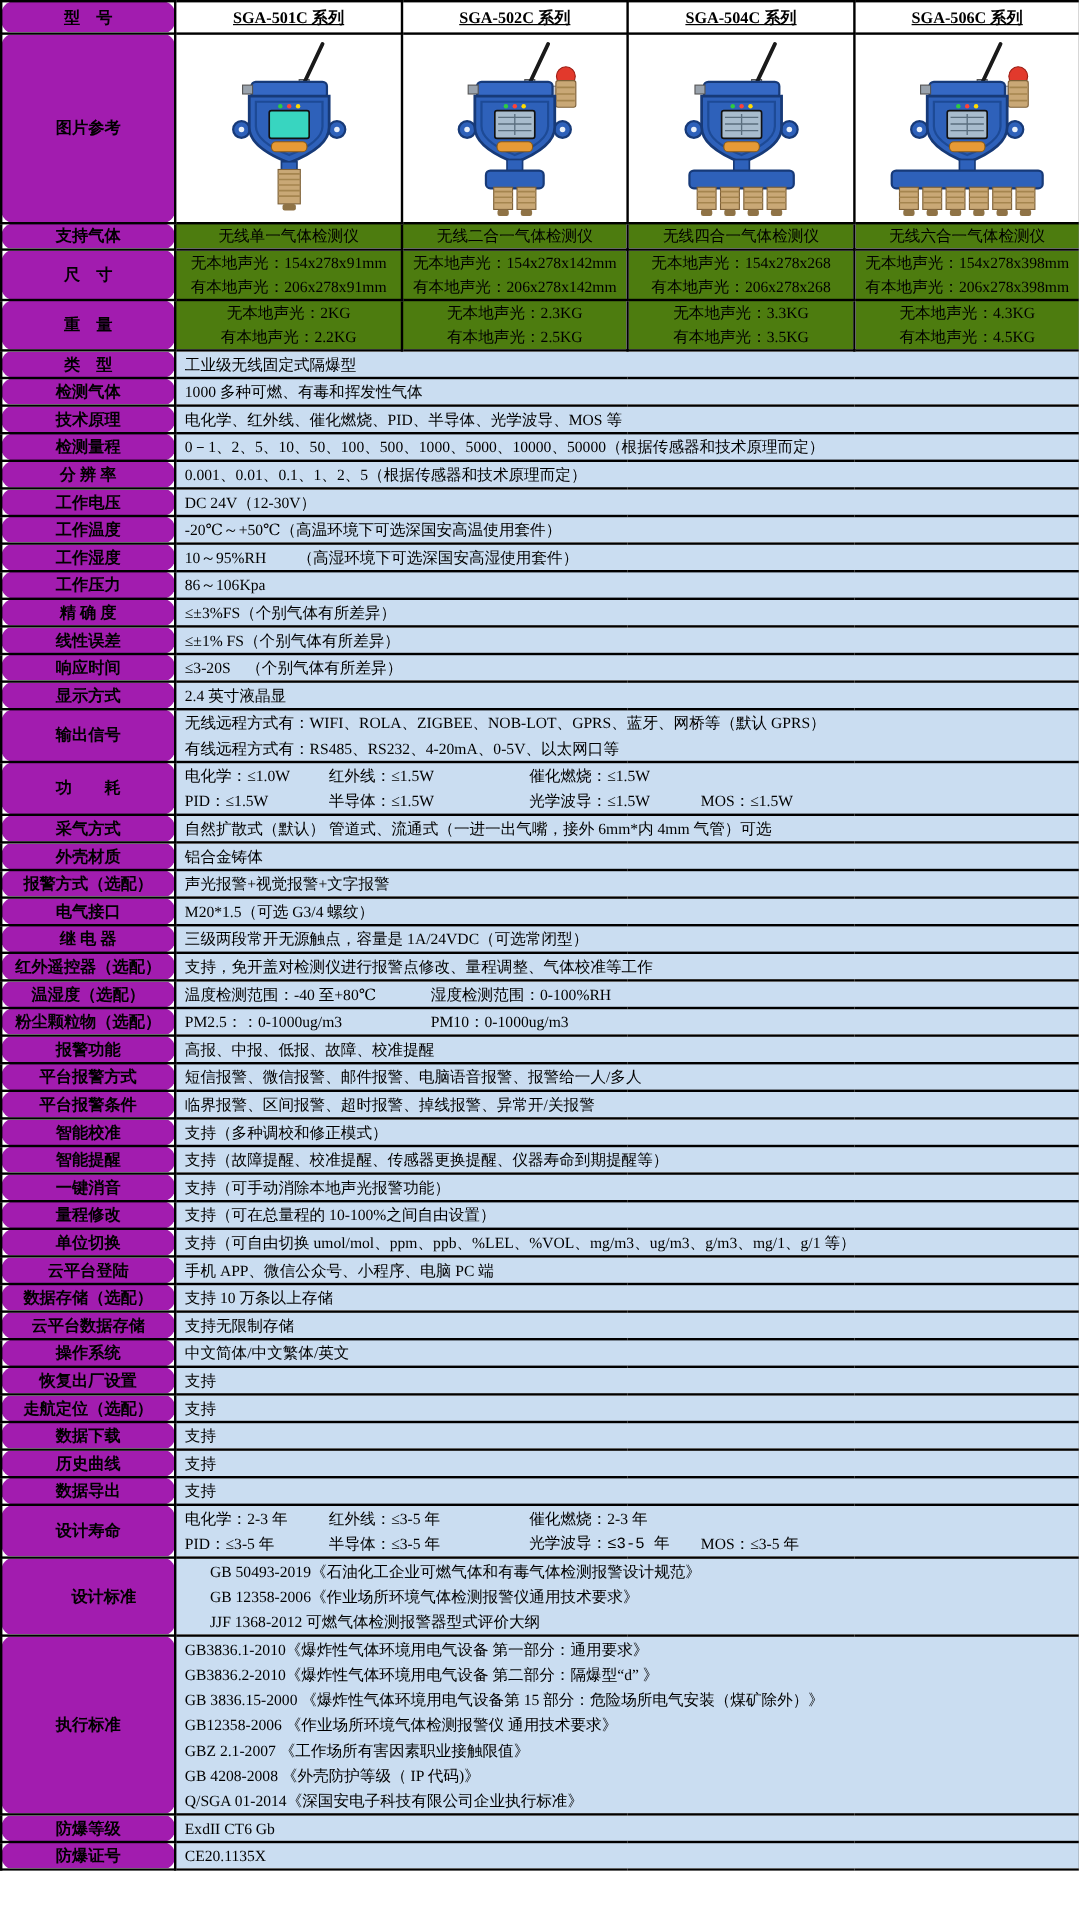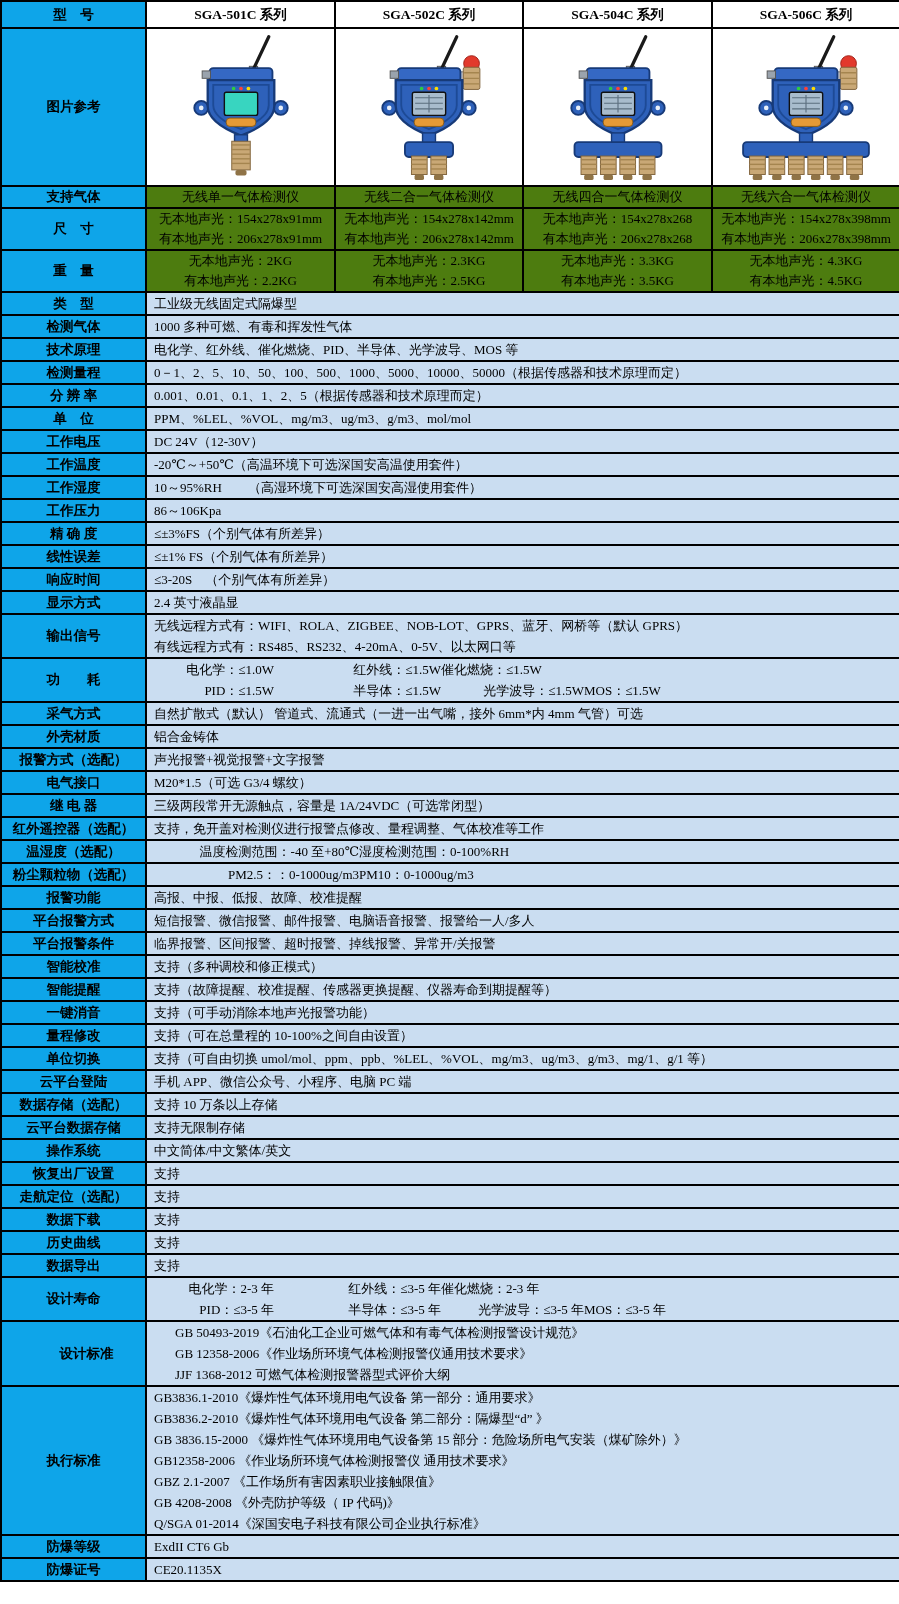--- a/index.html
+++ b/index.html
@@ -1,21 +1,21 @@
 <!DOCTYPE html>
 <html><head>
 <meta charset="utf-8">
 <style>
   html,body{margin:0;padding:0;background:#fff;}
   body{width:899px;font-family:"Liberation Serif","DejaVu Serif",serif;color:#000;-webkit-font-smoothing:none;}
   table{border-collapse:collapse;table-layout:fixed;width:899px;}
   td{border:2px solid #000;overflow:hidden;vertical-align:middle;}
-  .label-cell{background:#0ea5e9;font-weight:bold;text-align:center;font-size:13.5px;padding:0 2px;}
-  .value-cell{background:#CADDF1;font-size:13px;padding:0 7px;text-align:right;}
-  .model-cell{background:#FFFFFF;font-weight:bold;text-align:center;font-size:13.5px;}
+  .label-cell{background:#a21caf;font-weight:bold;text-align:center;font-size:13.5px;padding:0 2px;border-radius:11px;}
+  .value-cell{background:#CADDF1;font-size:13px;padding:0 7px;}
+  .model-cell{background:#FFFFFF;font-weight:bold;text-align:center;font-size:13.5px;text-decoration:underline;}
   .img-cell{background:#FFFFFF;text-align:center;vertical-align:middle;padding:2px 0;}
   .center-val{background:#4d7c0f;font-size:13px;text-align:center;padding:0 2px;}
   .header-row td{height:23px;}
   .gas-row td{height:20px;margin-top:24px;}
   .dual-row td{height:39px;}
   .dual-row .value-line{line-height:20px;height:20px;white-space:nowrap;}
   .img-row td{height:152px;}
   .vline{line-height:21px;height:21px;white-space:nowrap;display:flex;align-items:center;}
   .vline .seg{display:inline-block;white-space:nowrap;}
   tr.lines-1 td{height:19px;}
@@ -270,26 +270,20 @@
           <div class="vline">0－1、2、5、10、50、100、500、1000、5000、10000、50000（根据传感器和技术原理而定）</div>
         </td>
       </tr>
       <tr class="spec-row lines-1">
         <td class="label-cell">分 辨 率</td>
         <td class="value-cell" colspan="4">
           <div class="vline">0.001、0.01、0.1、1、2、5（根据传感器和技术原理而定）</div>
         </td>
       </tr>
       <tr class="spec-row lines-1">
-        <td class="label-cell">单　位</td>
-        <td class="value-cell" colspan="4">
-          <div class="vline">PPM、%LEL、%VOL、mg/m3、ug/m3、g/m3、mol/mol</div>
-        </td>
-      </tr>
-      <tr class="spec-row lines-1">
         <td class="label-cell">工作电压</td>
         <td class="value-cell" colspan="4">
           <div class="vline">DC 24V（12-30V）</div>
         </td>
       </tr>
       <tr class="spec-row lines-1">
         <td class="label-cell">工作温度</td>
         <td class="value-cell" colspan="4">
           <div class="vline">-20℃～+50℃（高温环境下可选深国安高温使用套件）</div>
         </td>
@@ -513,21 +507,21 @@
         <td class="label-cell">设计寿命</td>
         <td class="value-cell" colspan="4">
           <div class="vline">
             <span class="seg" style="min-width: 120px;">电化学：2-3 年</span>
             <span class="seg" style="min-width: 167px;">红外线：≤3-5 年</span>
             <span class="seg">催化燃烧：2-3 年</span>
           </div>
           <div class="vline">
             <span class="seg" style="min-width: 120px;">PID：≤3-5 年</span>
             <span class="seg" style="min-width: 167px;">半导体：≤3-5 年</span>
-            <span class="seg" style="min-width: 143px;">光学波导：≤3-5 年</span>
+            <span class="seg" style="min-width: 143px; font-family: Liberation Mono, monospace;">光学波导：≤3-5 年</span>
             <span class="seg">MOS：≤3-5 年</span>
           </div>
         </td>
       </tr>
       <tr class="spec-row lines-3">
         <td class="label-cell">设计标准</td>
         <td class="value-cell" colspan="4">
           <div class="vline">GB 50493-2019《石油化工企业可燃气体和有毒气体检测报警设计规范》</div>
           <div class="vline">GB 12358-2006《作业场所环境气体检测报警仪通用技术要求》</div>
           <div class="vline">JJF 1368-2012 可燃气体检测报警器型式评价大纲</div>

